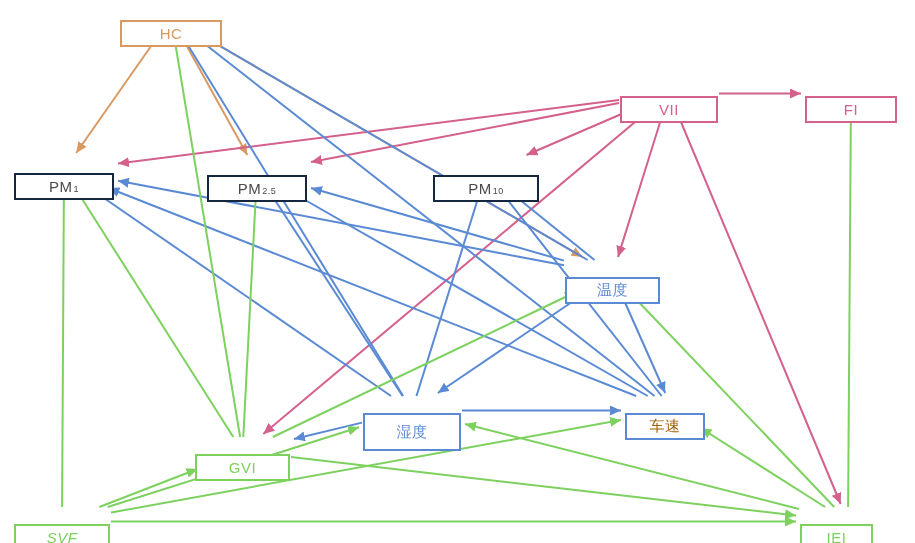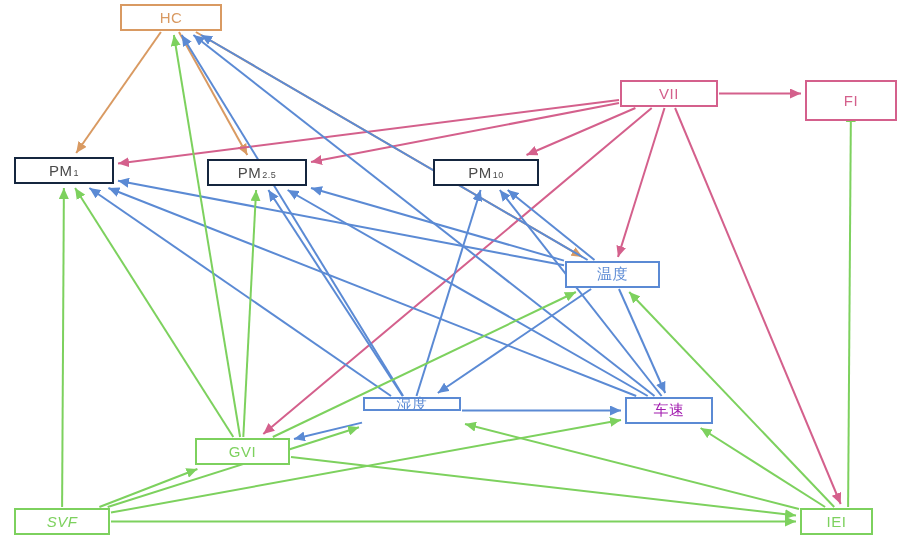--- a/index.html
+++ b/index.html
@@ -11,20 +11,21 @@
     box-sizing:border-box;
     background:#ffffff;
     border:2px solid #000;
     display:flex;
     align-items:center;
     justify-content:center;
     font-size:15px;
     letter-spacing:0.5px;
     z-index:2;
     user-select:none;
+    margin-top:16px;
   }
   .node sub{font-size:9px;line-height:1;margin-left:1px;transform:translateY(3px);}
 </style>
 </head>
 <body>
 
 <div id="diagram">
   <svg id="edges-svg" xmlns="http://www.w3.org/2000/svg" width="915" height="543" viewBox="0 0 915 543">
       <defs>
         <marker id="arrow-orange" markerUnits="userSpaceOnUse" markerWidth="12" markerHeight="10" refX="11" refY="5" orient="auto">
@@ -81,42 +82,42 @@
       <line x1="799.0" y1="509.0" x2="465.0" y2="424.0" stroke="#7DD15E" stroke-width="2" marker-end="url(#arrow-green)"></line>
       <line x1="834.2" y1="507.0" x2="629.2" y2="292.0" stroke="#7DD15E" stroke-width="2" marker-end="url(#arrow-green)"></line>
     </svg>
 
 <div class="node" style="left: 120px; top: 4px; width: 102px; height: 27px; border-color: rgb(217, 154, 98); color: rgb(217, 154, 98);">
       <span>HC</span>
     </div>
     <div class="node" style="left: 620px; top: 80px; width: 98px; height: 27px; border-color: rgb(212, 96, 140); color: rgb(212, 96, 140);">
       <span>VII</span>
     </div>
-    <div class="node" style="left: 805px; top: 80px; width: 92px; height: 41px; border-color: rgb(212, 96, 140); color: rgb(212, 96, 140);">
+    <div class="node" style="left: 805px; top: 80px; width: 92px; height: 27px; border-color: rgb(212, 96, 140); color: rgb(212, 96, 140);">
       <span>FI</span>
     </div>
     <div class="node" style="left: 14px; top: 157px; width: 100px; height: 27px; border-color: rgb(21, 38, 63); color: rgb(74, 74, 74);">
       <span>PM</span>
       <sub>1</sub>
     </div>
     <div class="node" style="left: 207px; top: 159px; width: 100px; height: 27px; border-color: rgb(21, 38, 63); color: rgb(74, 74, 74);">
       <span>PM</span>
       <sub>2.5</sub>
     </div>
     <div class="node" style="left: 433px; top: 159px; width: 106px; height: 27px; border-color: rgb(21, 38, 63); color: rgb(74, 74, 74);">
       <span>PM</span>
       <sub>10</sub>
     </div>
     <div class="node" style="left: 565px; top: 261px; width: 95px; height: 27px; border-color: rgb(91, 138, 212); color: rgb(91, 138, 212);">
       <span>温度</span>
     </div>
-    <div class="node" style="left: 363px; top: 397px; width: 98px; height: 14px; border-color: rgb(91, 138, 212); color: rgb(91, 138, 212);">
+    <div class="node" style="left: 363px; top: 397px; width: 98px; height: 38px; border-color: rgb(91, 138, 212); color: rgb(91, 138, 212);">
       <span>湿度</span>
     </div>
-    <div class="node" style="left: 625px; top: 397px; width: 88px; height: 27px; border-color: rgb(91, 138, 212); color: #a21caf;">
+    <div class="node" style="left: 625px; top: 397px; width: 80px; height: 27px; border-color: rgb(91, 138, 212); color: #a16207;">
       <span>车速</span>
     </div>
     <div class="node" style="left: 195px; top: 438px; width: 95px; height: 27px; border-color: rgb(125, 209, 94); color: rgb(125, 209, 94); justify-content: center;">
       <span>GVI</span>
     </div>
     <div class="node" style="left: 14px; top: 508px; width: 96px; height: 27px; border-color: rgb(125, 209, 94); color: rgb(125, 209, 94); font-style: italic;">
       <span>SVF</span>
     </div>
     <div class="node" style="left: 800px; top: 508px; width: 73px; height: 27px; border-color: rgb(125, 209, 94); color: rgb(125, 209, 94);">
       <span>IEI</span>

